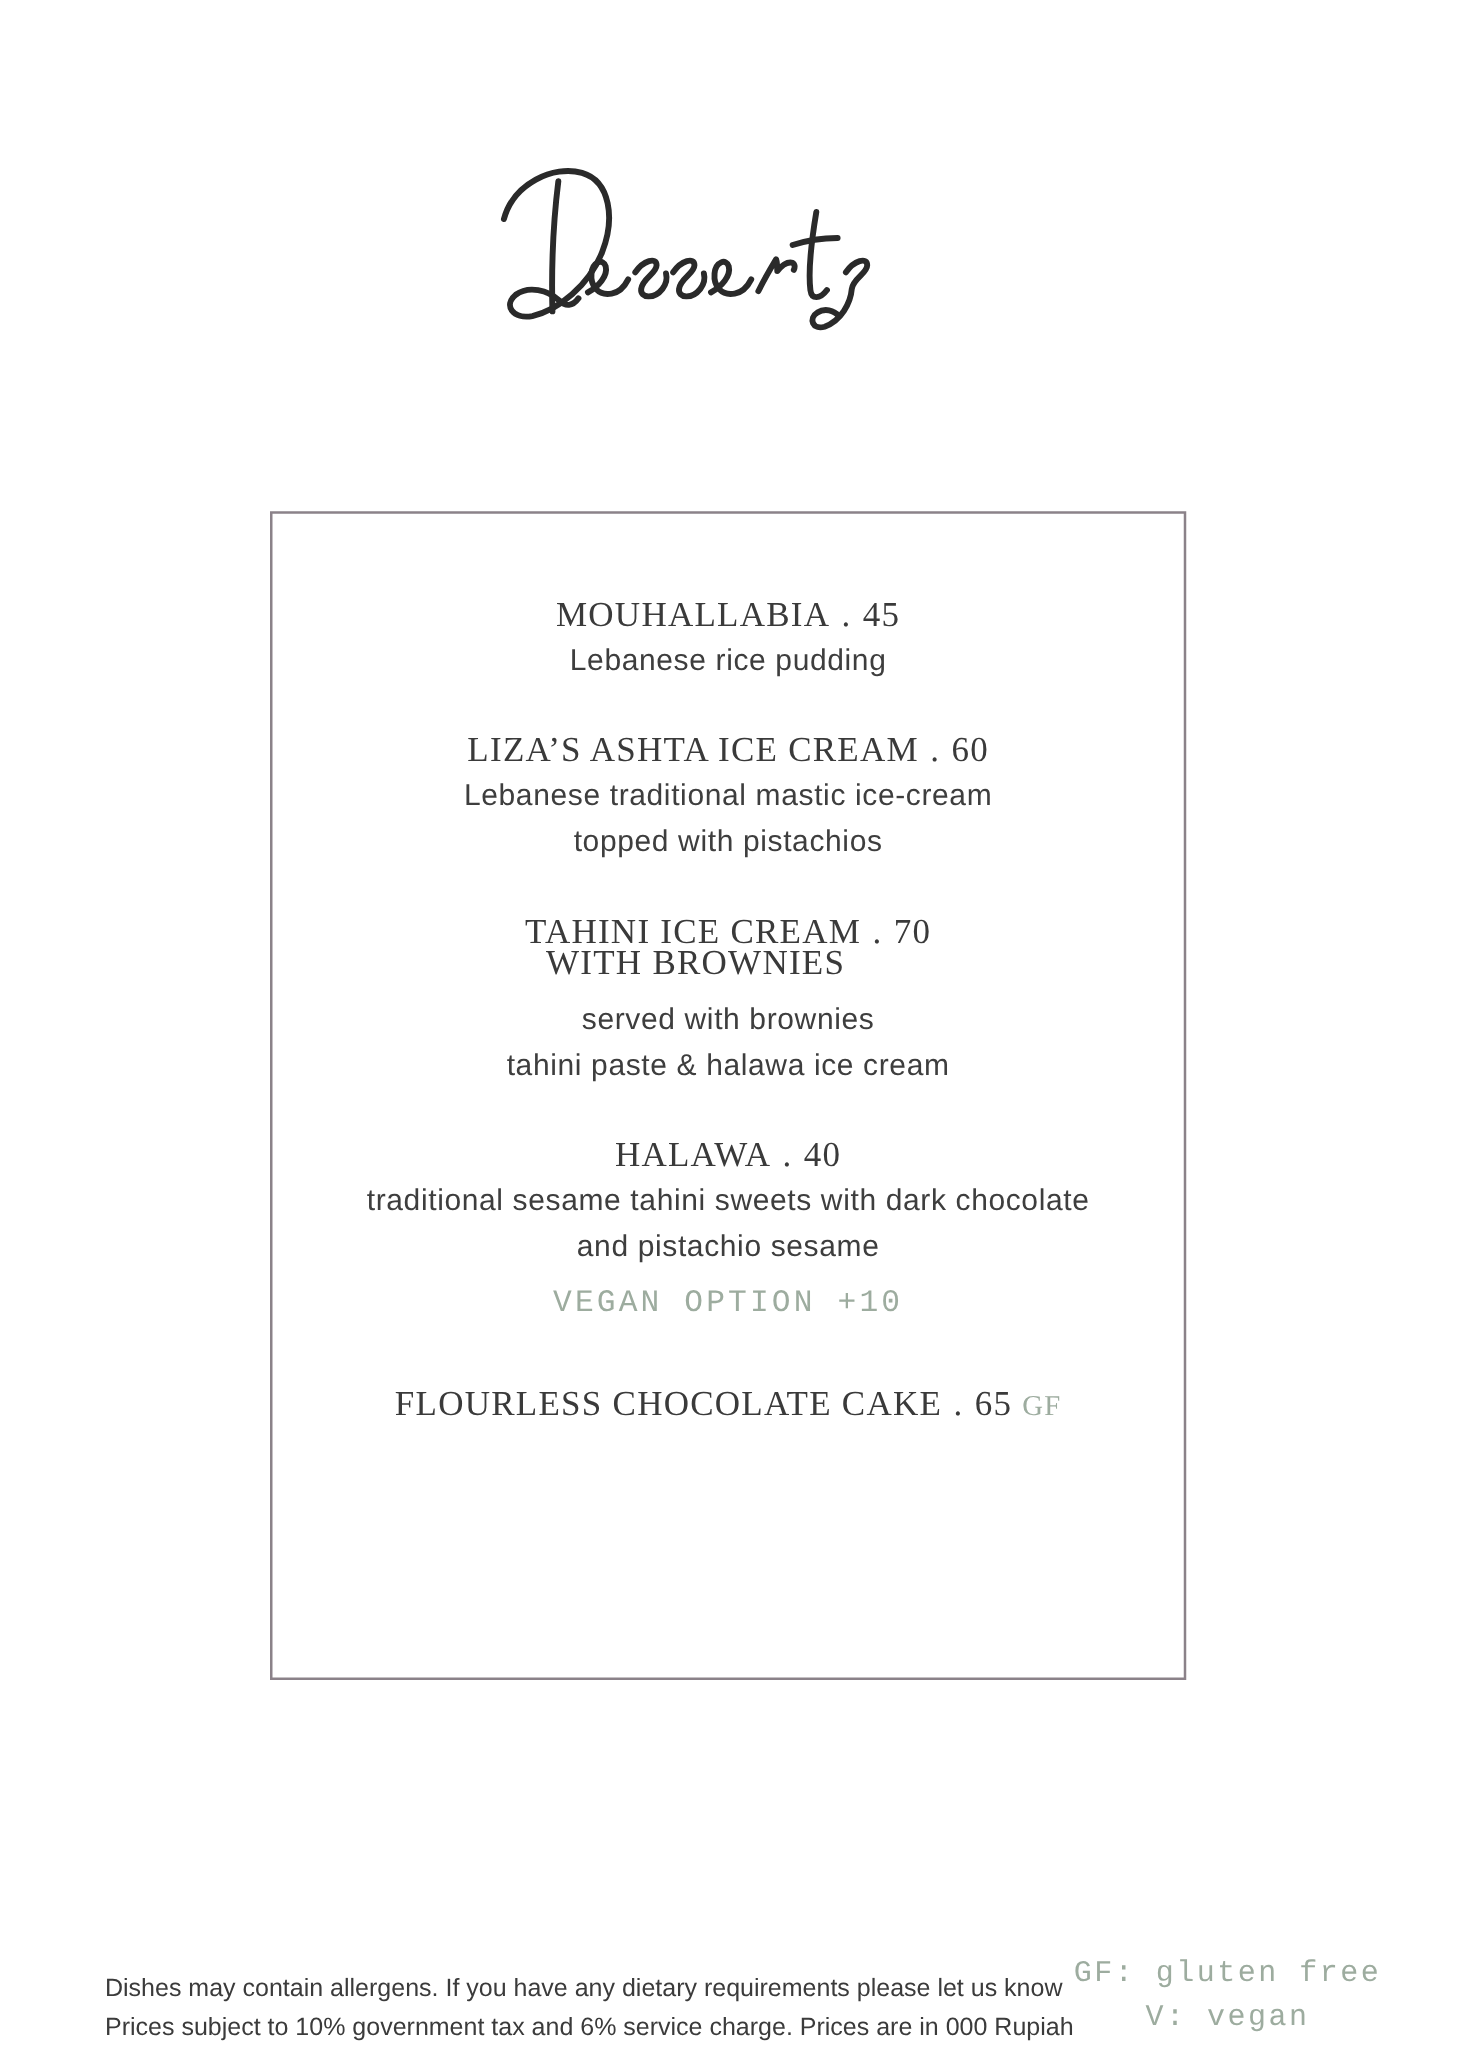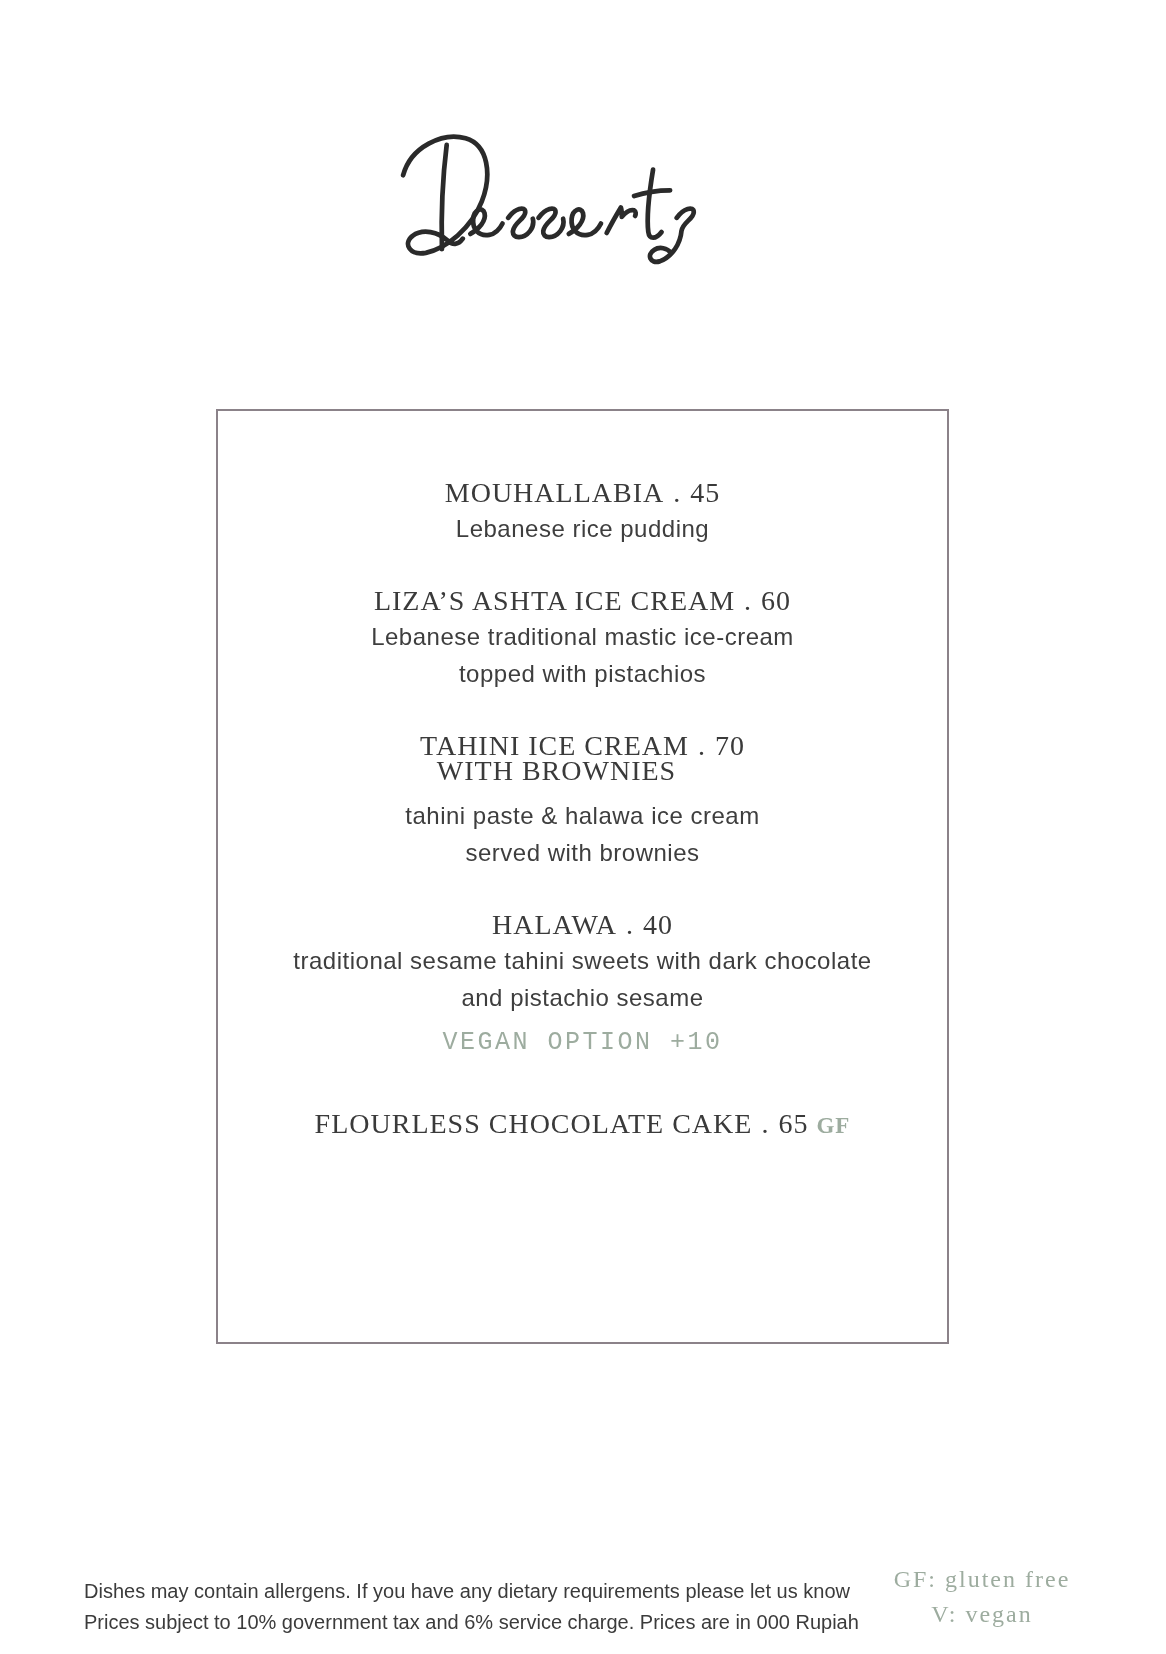--- a/index.html
+++ b/index.html
@@ -46,21 +46,20 @@
     color:#3a3a3a;
   }
   .item-name .sep { margin:0 9px; }
   .item-name.line2 { margin-top:-3px; transform:translateX(-26px); }
   .badge {
     font-family:"Liberation Serif", serif;
     font-size:23px;
     letter-spacing:1px;
     color:var(--sage, #9dac9f);
     margin-left:8px;
-    font-weight:bold;
   }
   .item-desc { margin-top:3px; }
   .item-desc p {
     margin:0;
     font-size:24px;
     line-height:37px;
     letter-spacing:0.5px;
     color:#3e3e3e;
   }
   .menu-item:nth-child(3) .item-desc { margin-top:12px; }
@@ -82,21 +81,21 @@
   }
   .footer-notes p {
     margin:0;
     font-size:20px;
     line-height:31px;
     color:#3b3b3b;
   }
   .footer-legend {
     position:absolute; right:54px; bottom:22px;
     width:260px; text-align:center;
-    font-family:Liberation Serif, serif;
+    font-family:Liberation Mono, monospace;
     font-size:24px; line-height:35px;
     letter-spacing:2px;
     color:var(--sage, #9dac9f);
   }
   .footer-legend p { margin:0; }
 </style>
 </head>
 <body>
 
 <div class="page">
@@ -137,22 +136,22 @@
         <p>topped with pistachios</p>
       </div>
     </section>
 
     <section class="menu-item">
       <h2 class="item-name">
         <span>TAHINI ICE CREAM</span><span class="sep">.</span><span>70</span>
       </h2>
       <h2 class="item-name line2">WITH BROWNIES</h2>
       <div class="item-desc">
+        <p>served with brownies</p>
         <p>tahini paste &amp; halawa ice cream</p>
-        <p>served with brownies</p>
       </div>
     </section>
 
     <section class="menu-item">
       <h2 class="item-name">
         <span>HALAWA</span><span class="sep">.</span><span>40</span>
       </h2>
       <div class="item-desc">
         <p>traditional sesame tahini sweets with dark chocolate</p>
         <p>and pistachio sesame</p>

